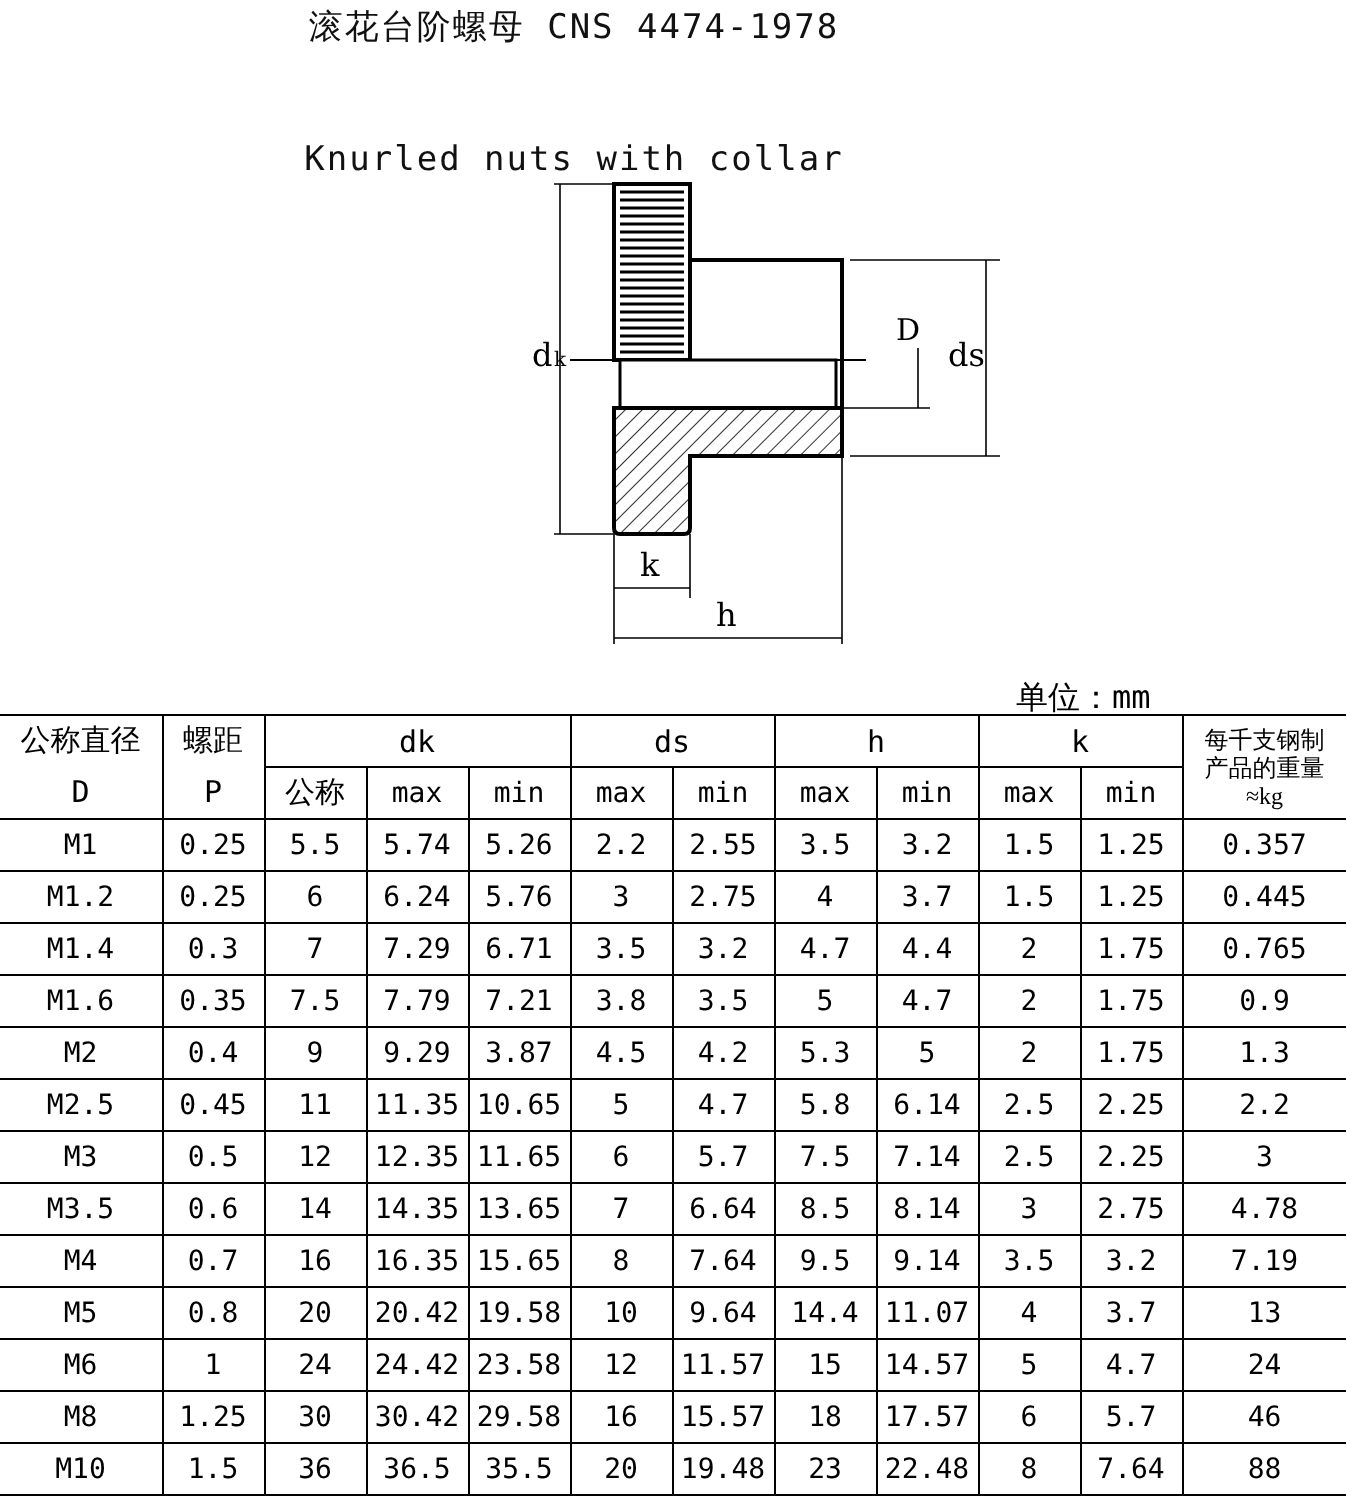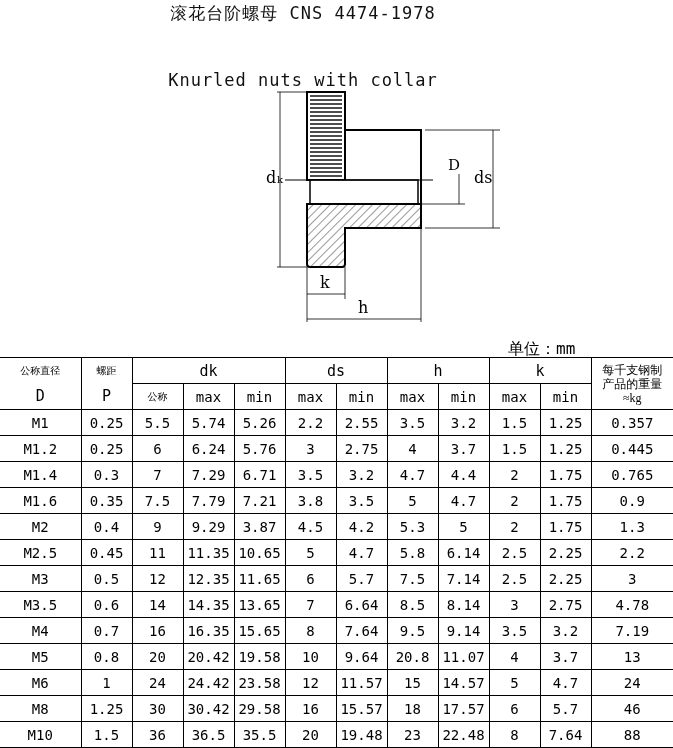--- a/index.html
+++ b/index.html
@@ -1,26 +1,26 @@
 <!DOCTYPE html>
 <html><head>
 <meta charset="utf-8">
 <style>
   html, body { margin:0; padding:0; background:#ffffff; }
   body { width:673px; height:748px; position:relative; overflow:hidden;
          font-family:"DejaVu Sans Mono","Liberation Mono", monospace; color:#000; }
-  .title { position:absolute; left:16px; width:574px; text-align:center; font-size:17px; letter-spacing:1px; color:#111; }
+  .title { position:absolute; left:0; width:574px; text-align:center; font-size:17px; letter-spacing:1px; color:#111; }
   .title.cn { top:2px; }
   .title.en { top:26px;margin-top:44px; }
   #drawing { position:absolute; left:255px; top:84px; }
   .unit { position:absolute; left:508px; top:339px; font-size:16px; }
   table { position:absolute; left:0; top:357px; border-collapse:collapse; table-layout:fixed; }
   td { border:1px solid #000; text-align:center; padding:0; font-size:14px; height:25px; white-space:nowrap; overflow:hidden; }
   td.big { font-size:15px; }
-  td.cn { font-family:"DejaVu Sans","Liberation Sans", sans-serif; font-size:10px; }
+  td.cn { font-family:"DejaVu Sans","Liberation Sans", sans-serif; font-size:15px; }
   td.small { font-size:12px; line-height:14px; font-family:Liberation Serif, serif; }
   table { border-left:none; }
   tr td:first-child { border-left:none; }
   tr td:last-child { border-right:none; }
 </style>
 </head>
 <body>
 
 <div class="title cn">滚花台阶螺母 CNS 4474-1978</div>
 <div class="title en">Knurled nuts with collar</div>
@@ -265,21 +265,21 @@
         <td>7.19</td>
       </tr>
       <tr>
         <td>M5</td>
         <td>0.8</td>
         <td>20</td>
         <td>20.42</td>
         <td>19.58</td>
         <td>10</td>
         <td>9.64</td>
-        <td>20.8</td>
+        <td>14.4</td>
         <td>11.07</td>
         <td>4</td>
         <td>3.7</td>
         <td>13</td>
       </tr>
       <tr>
         <td>M6</td>
         <td>1</td>
         <td>24</td>
         <td>24.42</td>

